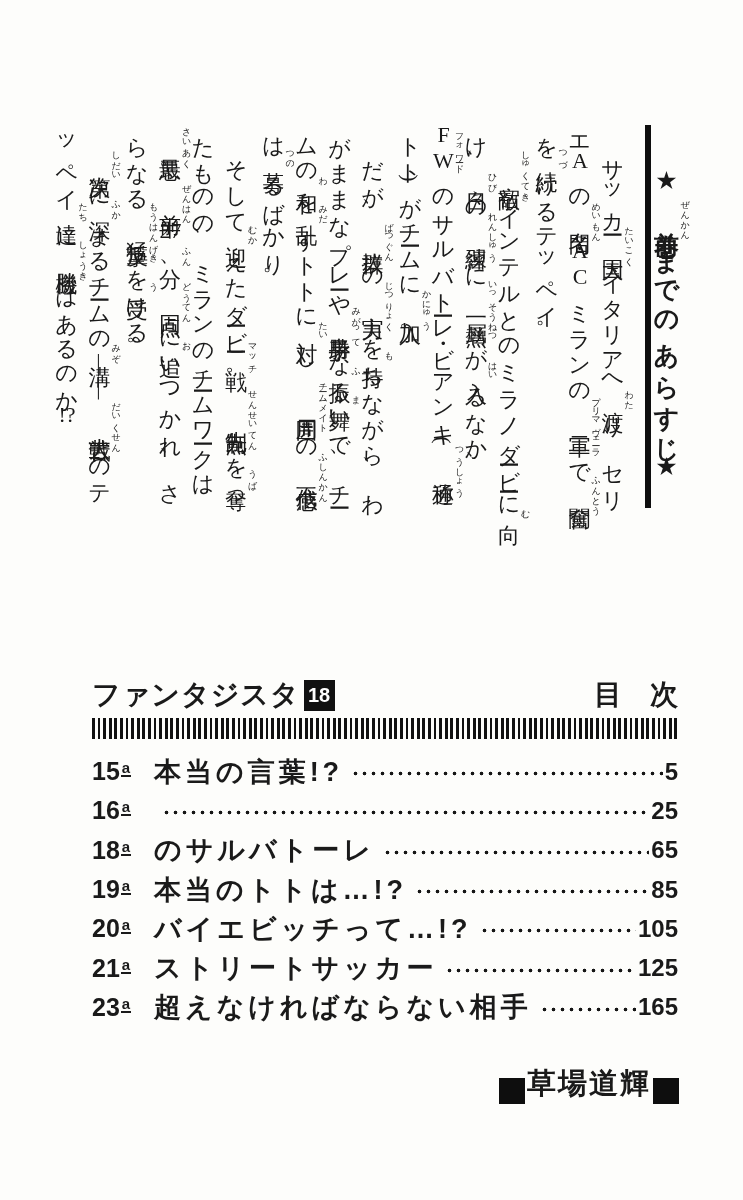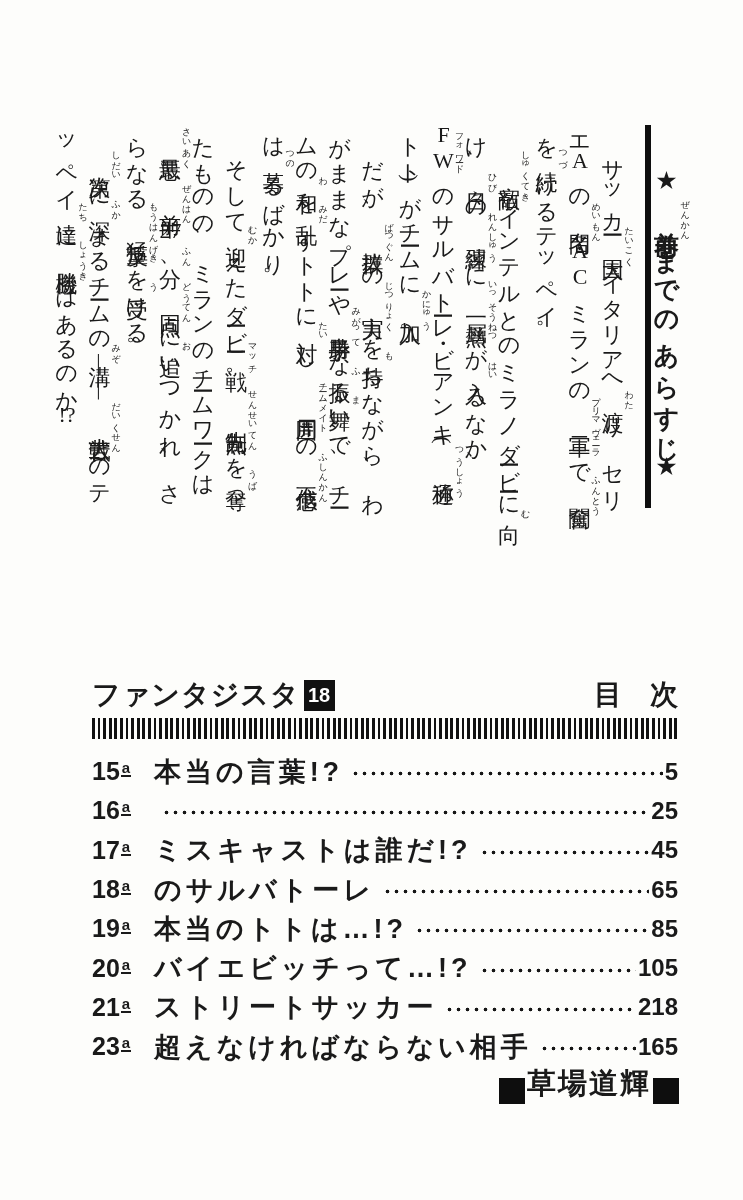--- a/index.html
+++ b/index.html
@@ -104,26 +104,20 @@
           <span class="chap-title">本当の言葉!?</span>
           <span class="leader"></span>
           <span class="chap-page">5</span>
         </div>
         <div class="toc-row">
           <span class="chap-no">16<span class="chap-ord">a</span></span>
           <span class="leader"></span>
           <span class="chap-page">25</span>
         </div>
         <div class="toc-row">
-          <span class="chap-no">17<span class="chap-ord">a</span></span>
-          <span class="chap-title">ミスキャストは誰だ!?</span>
-          <span class="leader"></span>
-          <span class="chap-page">45</span>
-        </div>
-        <div class="toc-row">
           <span class="chap-no">18<span class="chap-ord">a</span></span>
           <span class="chap-title">のサルバトーレ</span>
           <span class="leader"></span>
           <span class="chap-page">65</span>
         </div>
         <div class="toc-row">
           <span class="chap-no">19<span class="chap-ord">a</span></span>
           <span class="chap-title">本当のトトは…!?</span>
           <span class="leader"></span>
           <span class="chap-page">85</span>
@@ -131,21 +125,21 @@
         <div class="toc-row">
           <span class="chap-no">20<span class="chap-ord">a</span></span>
           <span class="chap-title">バイエビッチって…!?</span>
           <span class="leader"></span>
           <span class="chap-page">105</span>
         </div>
         <div class="toc-row">
           <span class="chap-no">21<span class="chap-ord">a</span></span>
           <span class="chap-title">ストリートサッカー</span>
           <span class="leader"></span>
-          <span class="chap-page">218</span>
+          <span class="chap-page">125</span>
         </div>
         <div class="toc-row">
           <span class="chap-no">23<span class="chap-ord">a</span></span>
           <span class="chap-title">超えなければならない相手</span>
           <span class="leader"></span>
           <span class="chap-page">165</span>
         </div>
       </div>
   </section>
 

